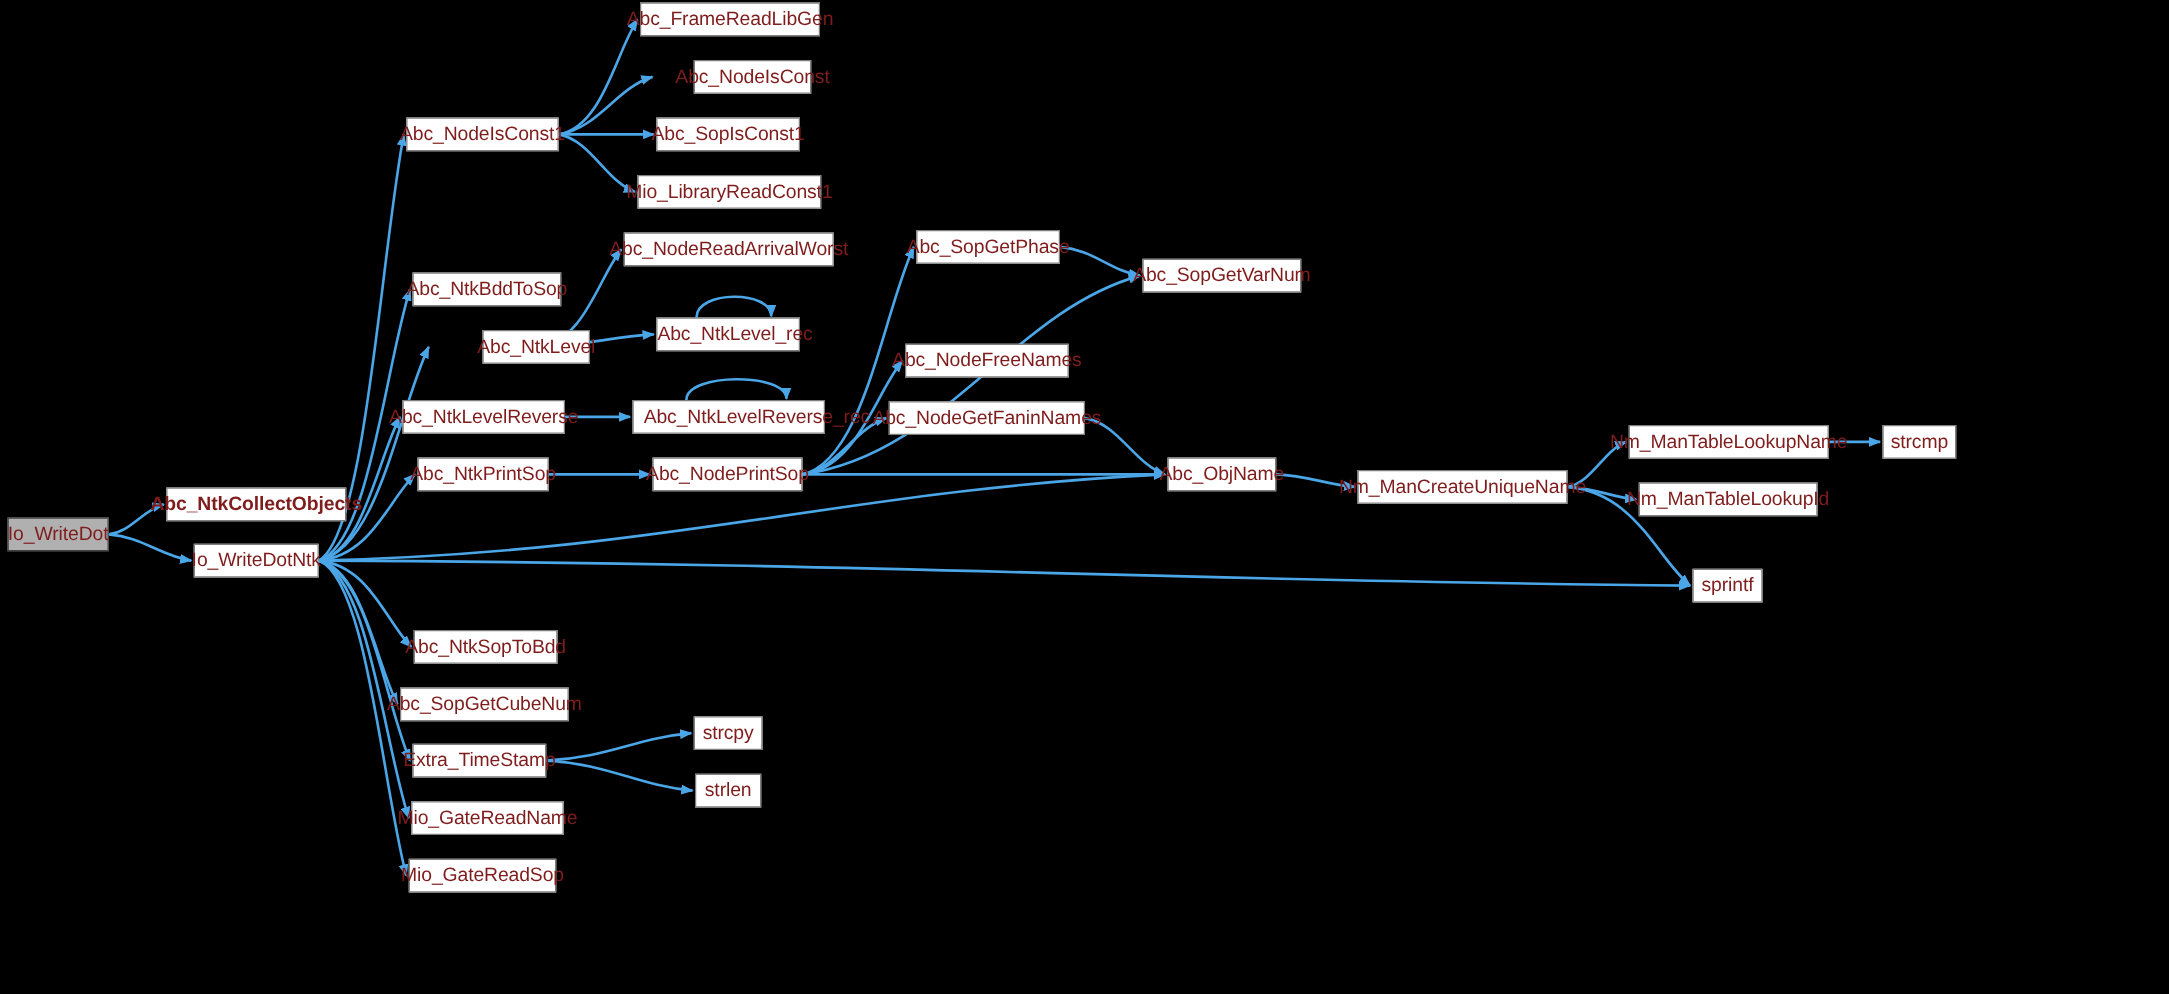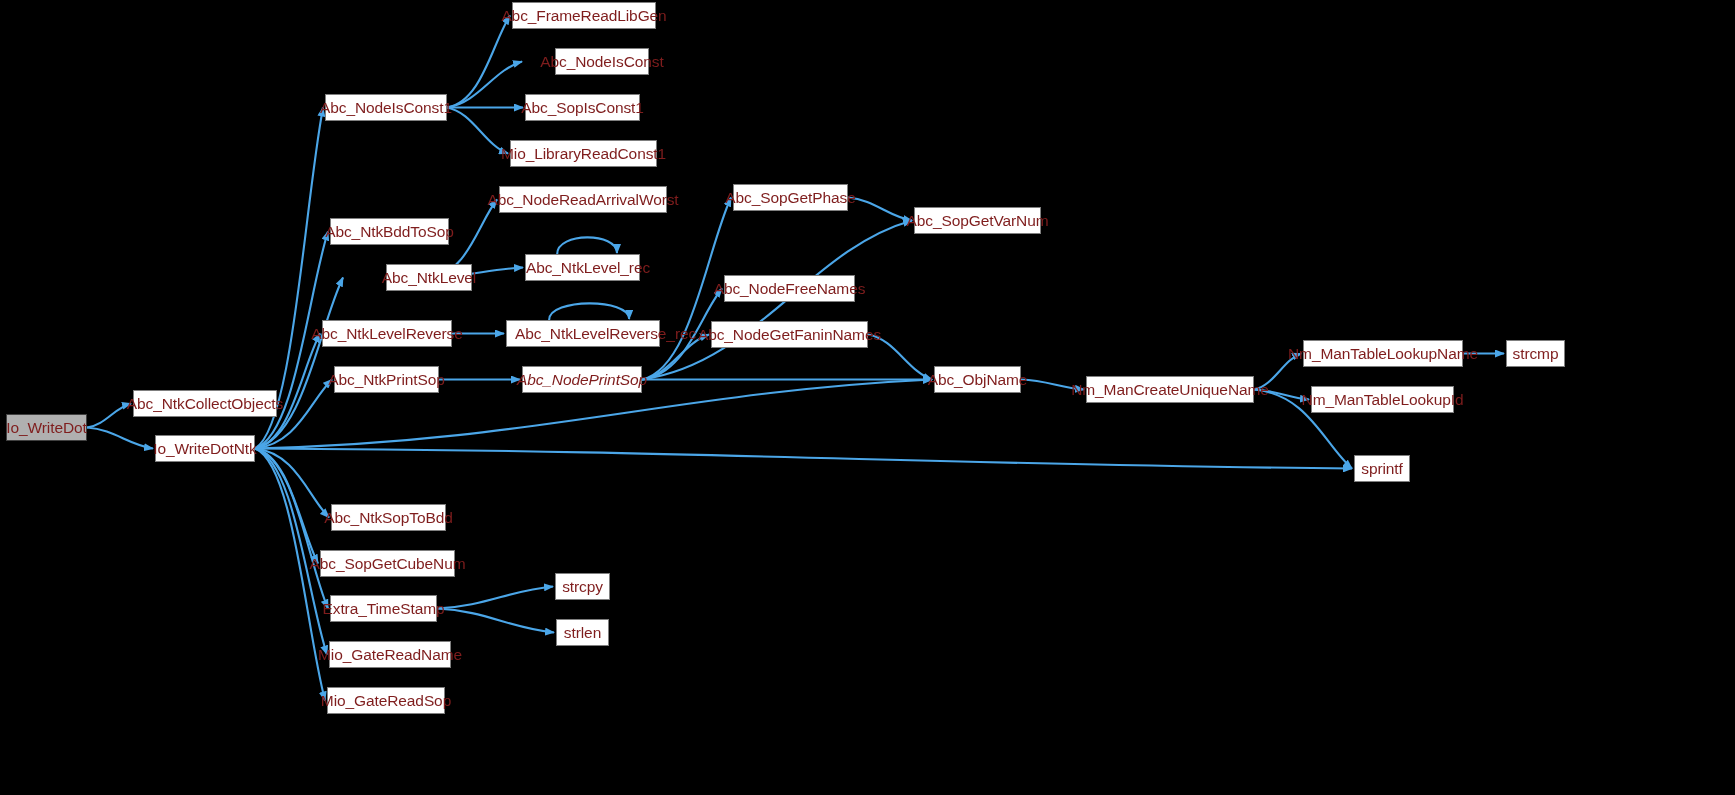--- a/index.html
+++ b/index.html
@@ -89,40 +89,40 @@
         <path d="M1254,389.5 C1273.74,385.9 1283.14,359.98 1301,353.5" marker-end="url(#arrow)"></path>
         <path d="M1254,389.5 C1277.1,390.5 1288.1,397.7 1309,399.5" marker-end="url(#arrow)"></path>
         <path d="M1254,389.5 C1307.9,394.24 1324.56,444.8 1352,468.5" marker-end="url(#arrow)"></path>
         <path d="M1463,353.5 C1480.22,353.5 1488.42,353.5 1504,353.5" marker-end="url(#arrow)"></path>
         <path d="M437,608.5 C485.72,606.3 508.92,590.46 553,586.5" marker-end="url(#arrow)"></path>
         <path d="M437,608.5 C486.14,610.9 509.54,628.18 554,632.5" marker-end="url(#arrow)"></path>
       </g>
   </svg>
   <div id="node-group">
       <div class="node highlight" style="left: 6px; top: 414px; width: 81px; height: 27px;">Io_WriteDot</div>
-      <div class="node" style="left: 133px; top: 390px; width: 144px; height: 27px;">Abc_NtkCollectObjects</div>
+      <div class="node" style="left: 133px; top: 390px; width: 144px; height: 27px; font-weight: bold;">Abc_NtkCollectObjects</div>
       <div class="node" style="left: 155px; top: 435px; width: 100px; height: 27px;">Io_WriteDotNtk</div>
       <div class="node" style="left: 325px; top: 94px; width: 122px; height: 27px;">Abc_NodeIsConst1</div>
       <div class="node" style="left: 512px; top: 2px; width: 144px; height: 27px;">Abc_FrameReadLibGen</div>
       <div class="node" style="left: 555px; top: 48px; width: 94px; height: 27px;">Abc_NodeIsConst</div>
       <div class="node" style="left: 525px; top: 94px; width: 115px; height: 27px; text-align: right;">Abc_SopIsConst1</div>
       <div class="node" style="left: 510px; top: 140px; width: 147px; height: 27px;">Mio_LibraryReadConst1</div>
       <div class="node" style="left: 330px; top: 218px; width: 119px; height: 27px; text-align: right;">Abc_NtkBddToSop</div>
       <div class="node" style="left: 345px; top: 264px; width: 86px; height: 27px; margin-left: 41px;">Abc_NtkLevel</div>
       <div class="node" style="left: 322px; top: 320px; width: 130px; height: 27px;">Abc_NtkLevelReverse</div>
       <div class="node" style="left: 334px; top: 366px; width: 105px; height: 27px;">Abc_NtkPrintSop</div>
       <div class="node" style="left: 331px; top: 504px; width: 115px; height: 27px;">Abc_NtkSopToBdd</div>
       <div class="node" style="left: 320px; top: 550px; width: 135px; height: 27px;">Abc_SopGetCubeNum</div>
       <div class="node" style="left: 330px; top: 595px; width: 107px; height: 27px;">Extra_TimeStamp</div>
       <div class="node" style="left: 329px; top: 641px; width: 122px; height: 27px;">Mio_GateReadName</div>
       <div class="node" style="left: 327px; top: 687px; width: 118px; height: 27px;">Mio_GateReadSop</div>
       <div class="node" style="left: 499px; top: 186px; width: 168px; height: 27px;">Abc_NodeReadArrivalWorst</div>
       <div class="node" style="left: 525px; top: 254px; width: 115px; height: 27px; padding-left: 11px;">Abc_NtkLevel_rec</div>
       <div class="node" style="left: 506px; top: 320px; width: 154px; height: 27px; padding-left: 45px;">Abc_NtkLevelReverse_rec</div>
-      <div class="node" style="left: 522px; top: 366px; width: 120px; height: 27px; font-style: italic;">Abc_NodePrintSop</div>
+      <div class="node" style="left: 522px; top: 366px; width: 120px; height: 27px;">Abc_NodePrintSop</div>
       <div class="node" style="left: 733px; top: 184px; width: 115px; height: 27px;">Abc_SopGetPhase</div>
       <div class="node" style="left: 724px; top: 275px; width: 131px; height: 27px;">Abc_NodeFreeNames</div>
       <div class="node" style="left: 711px; top: 321px; width: 157px; height: 27px;">Abc_NodeGetFaninNames</div>
       <div class="node" style="left: 914px; top: 207px; width: 127px; height: 27px;">Abc_SopGetVarNum</div>
       <div class="node" style="left: 934px; top: 366px; width: 87px; height: 27px;">Abc_ObjName</div>
       <div class="node" style="left: 1086px; top: 376px; width: 168px; height: 27px;">Nm_ManCreateUniqueName</div>
       <div class="node" style="left: 1303px; top: 340px; width: 160px; height: 27px;">Nm_ManTableLookupName</div>
       <div class="node" style="left: 1311px; top: 386px; width: 143px; height: 27px;">Nm_ManTableLookupId</div>
       <div class="node" style="left: 1506px; top: 340px; width: 59px; height: 27px;">strcmp</div>
       <div class="node" style="left: 1354px; top: 455px; width: 56px; height: 27px;">sprintf</div>

